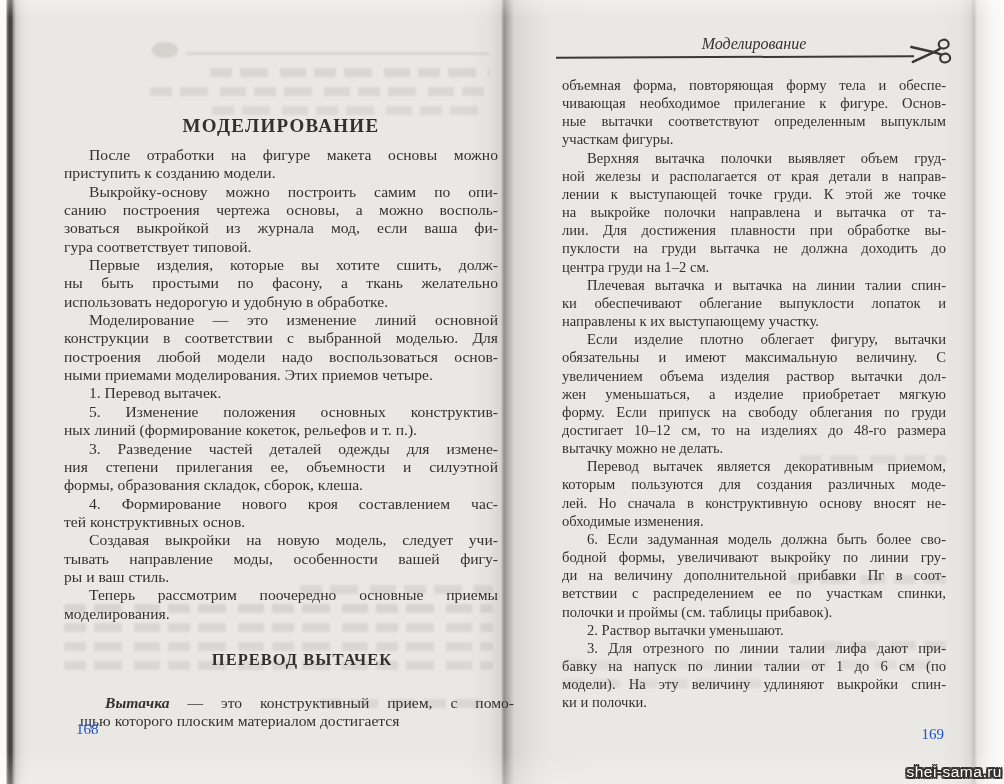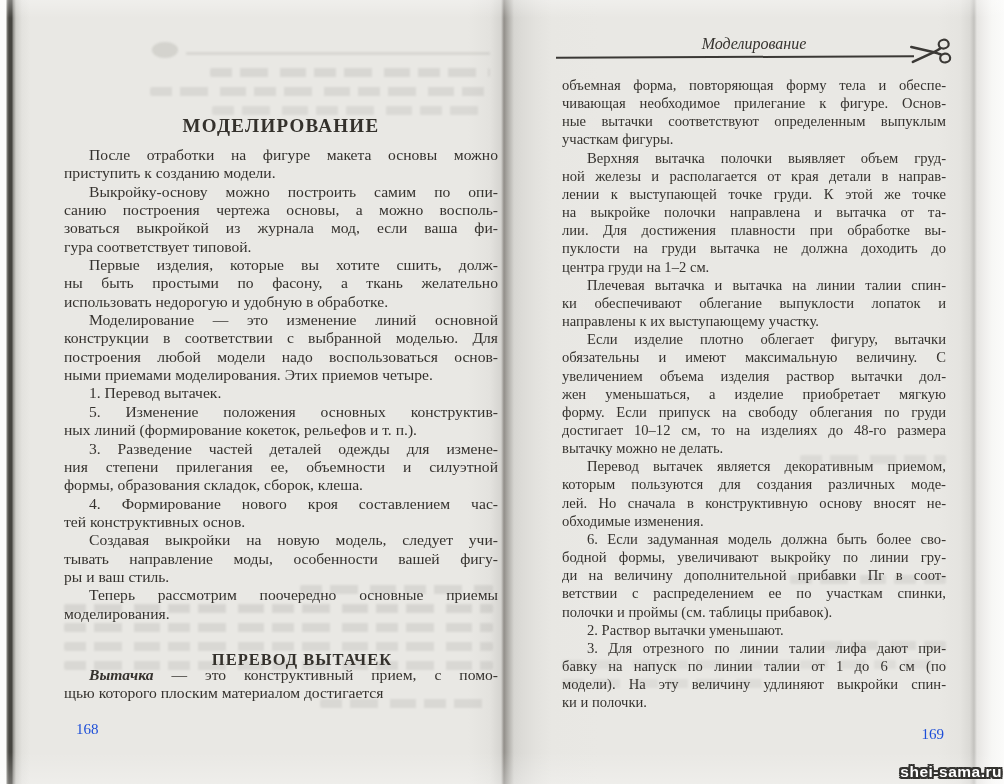--- a/index.html
+++ b/index.html
@@ -31,21 +31,21 @@
     text-align:center; font-size:19px; font-weight:bold; letter-spacing:1.3px;
     color:#34312c;
   }
   .heading2{
     position:absolute; top:644px; left:15px; width:100%; margin:6px;
     text-align:center; font-size:16.5px; font-weight:bold; letter-spacing:1px;
     color:#34312c;
   }
   .body{position:absolute; left:0; width:100%;}
   .body-left{top:146px; font-size:15.6px; line-height:18.34px;}
-  .body-left2{top:666px; font-size:15.6px; line-height:18.34px;}
+  .body-left2{top:694px; font-size:15.6px; line-height:18.34px;margin-left:16px;}
   .body-right{top:76px; font-size:14.6px; line-height:18.16px;}
 
   .tl{text-align:justify; white-space:normal;}
   .tl.j{text-align-last:justify;}
   .tl.in{text-indent:25px;}
   .lead{font-weight:bold; font-style:italic;}
 
   .pagenum{position:absolute; font-size:15px; color:#1d4ed8;}
   .pn-left{top:721px; left:12px;}
   .pn-right{top:726px; right:2px;}
@@ -66,21 +66,21 @@
       #6b6965 0 22px, transparent 22px 30px,
       #6b6965 30px 58px, transparent 58px 70px,
       #6b6965 70px 96px, transparent 96px 104px);
   }
   .bleed-line{position:absolute; height:2.5px; background:#8d8b85; opacity:.18; filter:blur(.8px);}
   .bleed-blob{position:absolute; border-radius:50%; background:rgba(118,116,108,.18); filter:blur(1.2px);}
 
   .watermark{
     position:absolute; right:2px; bottom:3px;
     font-family:"Liberation Sans","DejaVu Sans",sans-serif;
-    font-size:15.5px; font-weight:bold; letter-spacing:.5px; color:#ffffff;
+    font-size:15.5px; font-weight:normal; letter-spacing:.5px; color:#ffffff;
     text-shadow:
       -2px 0 #33322f, 2px 0 #33322f, 0 -2px #33322f, 0 2px #33322f,
       -2px -2px #33322f, 2px 2px #33322f, -2px 2px #33322f, 2px -2px #33322f,
       -1px -1px #33322f, 1px 1px #33322f, -1px 1px #33322f, 1px -1px #33322f;
   }
 </style>
 </head>
 <body>
 
 <div class="root">

